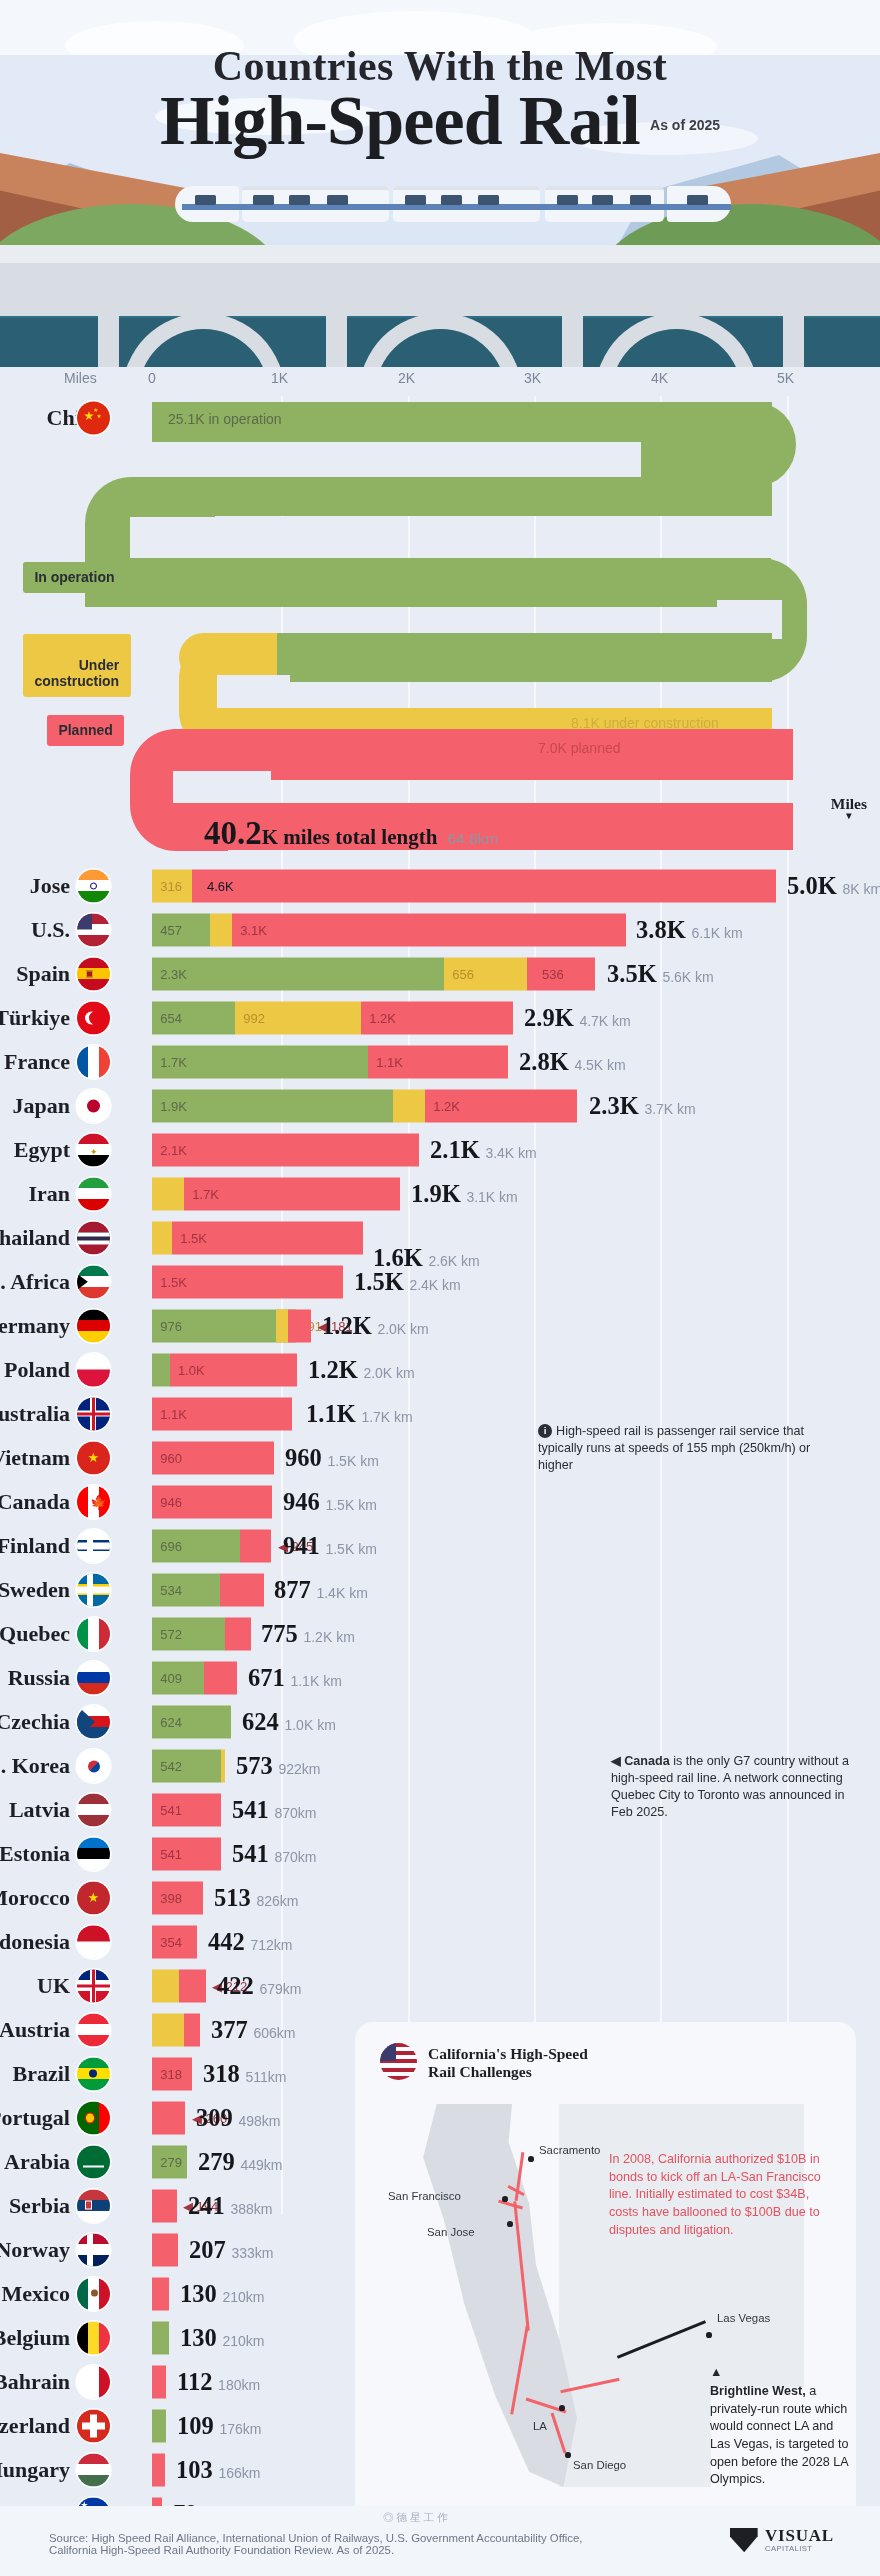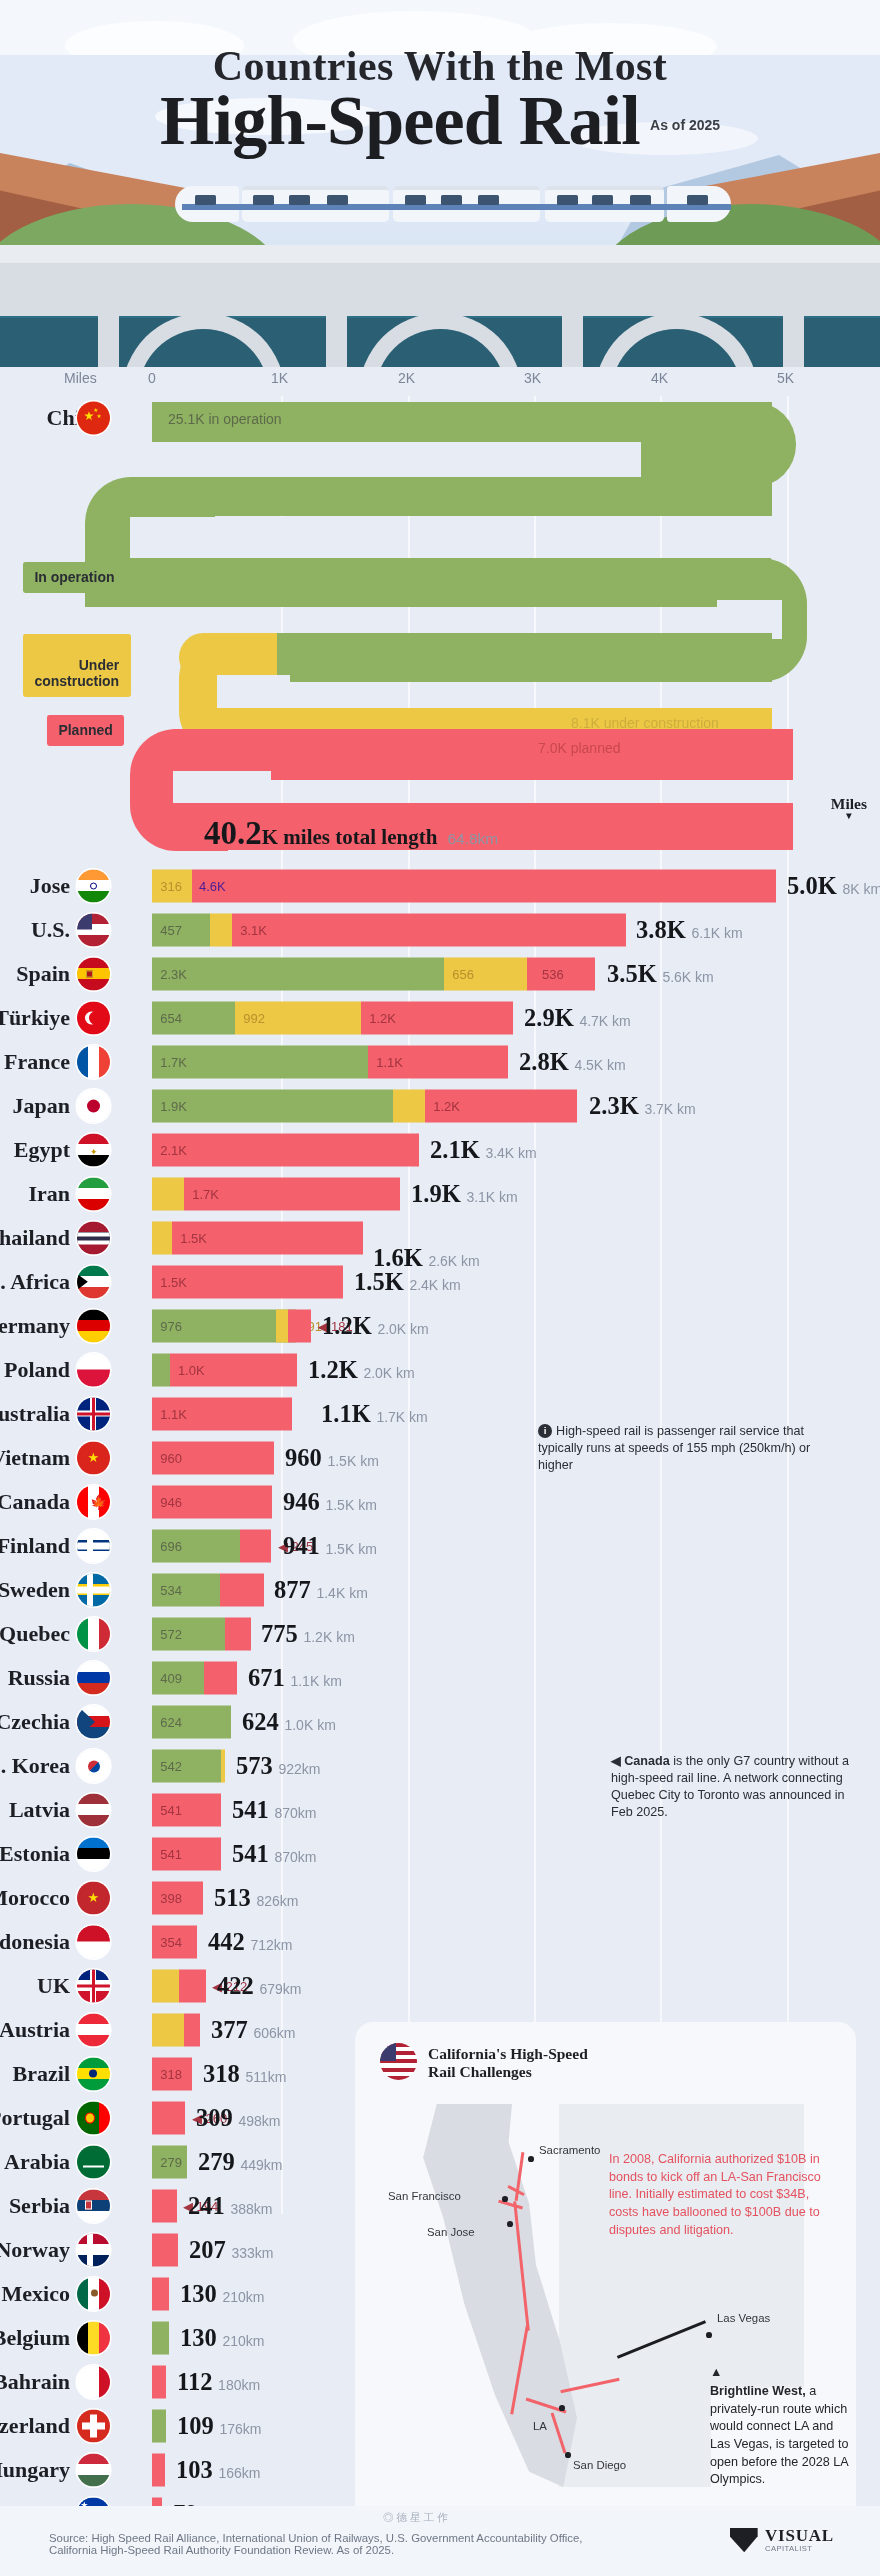--- a/index.html
+++ b/index.html
@@ -255,21 +255,21 @@
         <div class="cname" style="right:810px;">Jose</div>
         <div class="flagwrap" style="left:77px;">
           <div style="position:absolute;inset:0;background:linear-gradient(to bottom,#ff9933 33.3%,#ffffff 33.3%,#ffffff 66.6%,#138808 66.6%);"></div>
           <div style="position:absolute;left:13px;top:13px;width:7.3px;height:7.3px;border-radius:50%;border:1.6px solid #000080;"></div>
         </div>
         <div class="bar" style="left:152px;width:624px;">
           <div class="bseg" style="left:0px;width:40px;background:#ecc845;">
             <span class="binlab" style="left:8.2px;color:#b8912c;">316</span>
           </div>
           <div class="bseg" style="left:40px;width:584px;background:#f4616c;">
-            <span class="binlab" style="left:7px;color:#4c1d95;">4.6K</span>
+            <span class="binlab" style="left:15px;color:#0f172a;">4.6K</span>
           </div>
         </div>
         <div class="tot" style="left:787px;">5.0K<span class="totkm">8K km</span></div>
       </div>
       <div class="row" style="top:0;">
         <div class="cname" style="right:810px;">U.S.</div>
         <div class="flagwrap" style="left:77px;">
           <div style="position:absolute;inset:0;background:linear-gradient(to bottom,#b22234 33.3%,#ffffff 33.3%,#ffffff 66.6%,#b22234 66.6%);"></div>
           <div style="position:absolute;left:0;top:0;width:14.7px;height:16.3px;background:#3c3b6e;"></div>
         </div>
@@ -458,21 +458,21 @@
           <div style="position:absolute;left:0;top:13px;width:33px;height:5.7px;background:#fff;"></div>
           <div style="position:absolute;left:13px;top:0;width:5.7px;height:33px;background:#fff;"></div>
           <div style="position:absolute;left:0;top:14.7px;width:33px;height:3.3px;background:#cf142b;"></div>
           <div style="position:absolute;left:14.7px;top:0;width:3.3px;height:33px;background:#cf142b;"></div>
         </div>
         <div class="bar" style="left:152px;width:140px;">
           <div class="bseg" style="left:0px;width:140px;background:#f4616c;">
             <span class="binlab" style="left:8.2px;color:#a33440;">1.1K</span>
           </div>
         </div>
-        <div class="tot" style="left:321px;text-align:right;">1.1K<span class="totkm">1.7K km</span></div>
+        <div class="tot" style="left:306px;text-align:right;">1.1K<span class="totkm">1.7K km</span></div>
       </div>
       <div class="row" style="top:0;">
         <div class="cname" style="right:810px;">Vietnam</div>
         <div class="flagwrap" style="left:77px;">
           <div style="position:absolute;inset:0;background:linear-gradient(to bottom,#da251d 33.3%,#da251d 33.3%,#da251d 66.6%,#da251d 66.6%);"></div>
           <div style="position:absolute;left:10.6px;top:8.2px;color:#ffde00;font-size:13px;">★</div>
         </div>
         <div class="bar" style="left:152px;width:122px;">
           <div class="bseg" style="left:0px;width:122px;background:#f4616c;">
             <span class="binlab" style="left:8.2px;color:#a33440;">960</span>

